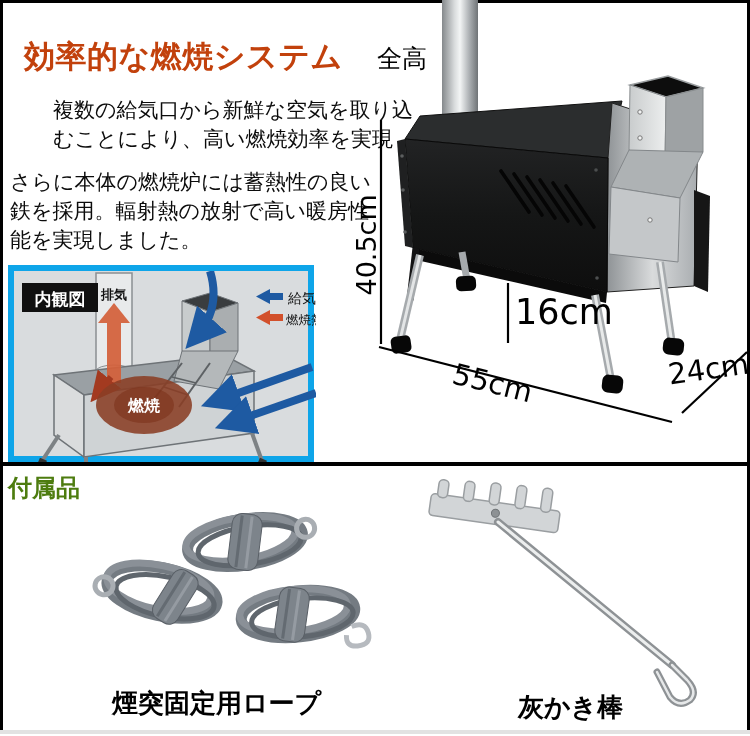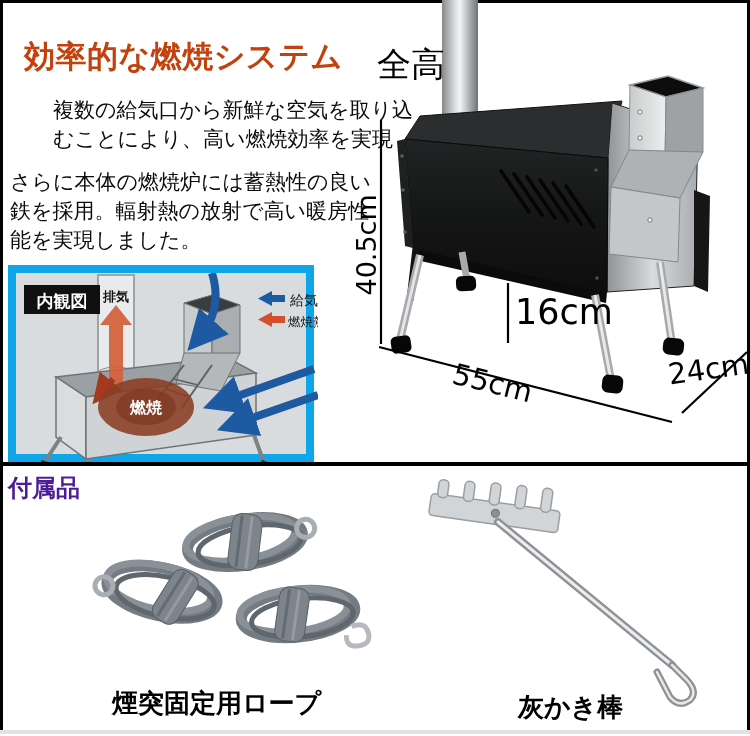--- a/index.html
+++ b/index.html
@@ -16,34 +16,34 @@
     font-size:31px;font-weight:bold;letter-spacing:0.5px;color:#c2410c;
   }
   .body-text{
     left:10px;width:368px;font-size:21px;line-height:1.38;color:#0c0c0c;
   }
   #para1{top:96px;margin-left:43px;}
   #para2{top:168px;}
   
   .diagram-box{
     left:8px;top:265px;width:306px;height:197px;
-    background:#d9dcde;border:8px solid #0ea5e9;box-sizing:border-box;
+    background:#d9dcde;border:6px solid #0ea5e9;box-sizing:border-box;
   }
   .diagram-box svg{display:block;}
   
   .dim{color:#000;white-space:nowrap;}
-  .dim-zenko-l{left:377px;top:42px;font-size:34px;}
+  .dim-zenko-l{left:377px;top:42px;font-size:25px;}
   .dim-zenko-v{left:376px;top:70px;font-size:29px;}
   .dim-405{left:316px;top:230px;width:100px;text-align:center;font-size:27px;transform:rotate(-90deg);}
   .dim-16{left:515px;top:292px;font-size:35px;}
   .dim-55{left:452px;top:366px;font-size:29px;transform:rotate(14deg);}
   .dim-24{left:668px;top:352px;font-size:29px;transform:rotate(-8deg);}
   
   .divider{left:0;top:462px;width:750px;height:4px;background:#000;}
-  .accessories-title{left:8px;top:472px;font-size:24px;font-weight:bold;color:#4c1d95;}
+  .accessories-title{left:8px;top:472px;font-size:24px;font-weight:bold;color:#4d7c0f;}
   .acc-label{font-size:26px;font-weight:bold;color:#000;white-space:nowrap;}
   .acc-label-rope{left:112px;top:686px;}
   .acc-label-rake{left:518px;top:690px;}
   .bottom-strip{left:0;top:730px;width:750px;height:4px;background:#e2e2e2;}
 </style>
 </head>
 <body>
 
 <div id="canvas">
 

